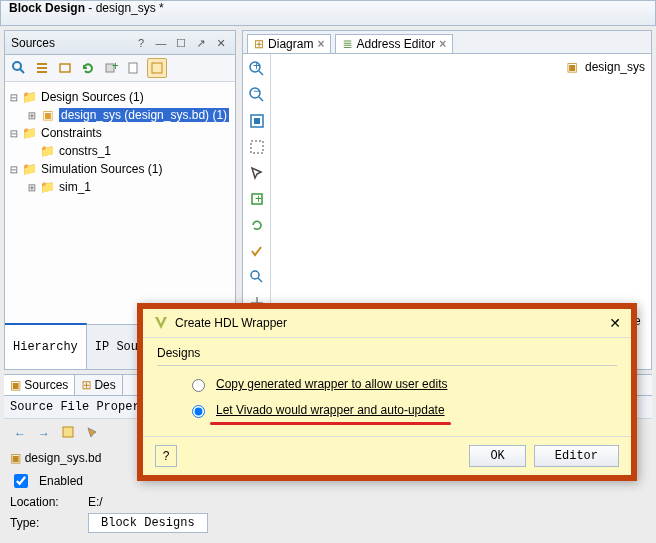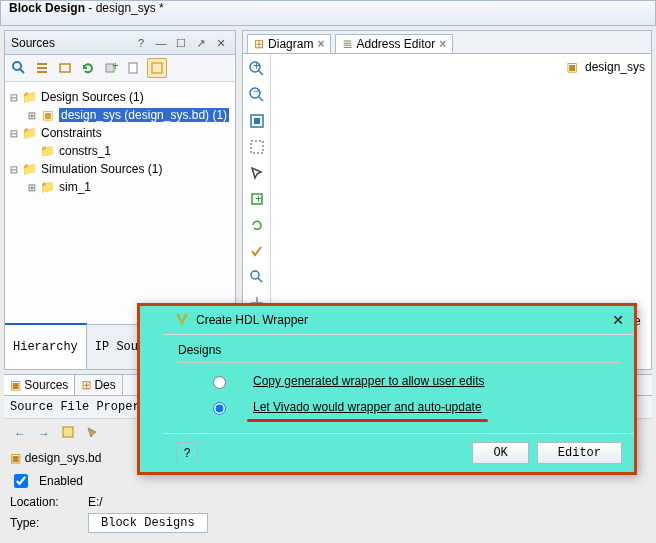--- a/index.html
+++ b/index.html
@@ -39,29 +39,29 @@
   .mtab.active { background:#fff; }
   .prop-title { padding:4px 6px; font-family:"Courier New",monospace; border-bottom:1px solid #d0d6de; background:#f0f3f7; }
   .prop-nav { padding:3px 6px; display:flex; gap:4px; align-items:center; }
   .prop-body { padding:6px; font-family:"Courier New",monospace; }
   .prop-row { display:flex; gap:8px; margin:4px 0; align-items:center; }
   .prop-row label { width:70px; }
   input[type=text] { border:1px solid #a9bccf; padding:2px 12px; font-family:"Courier New",monospace; background:#fff; }
   input[type=checkbox] { width:14px; height:14px; }
 
   
-  .dialog { position:absolute; left:137px; top:303px; width:500px; background:#5eead4; border:3px solid #c2410c; box-shadow:2px 2px 10px rgba(0,0,0,0.3); z-index:100;padding-left:24px; }
+  .dialog { position:absolute; left:137px; top:303px; width:500px; background:#fef9c3; border:6px solid #c2410c; box-shadow:2px 2px 10px rgba(0,0,0,0.3); z-index:100; }
   .dialog-title { padding:6px 10px; display:flex; align-items:center; gap:6px; border-bottom:1px solid #ddd; }
   .dialog-title .spacer { flex:1; }
   .dialog-close { cursor:pointer; font-size:14px; }
   .dialog-msg { padding:10px 60px 10px 14px; font-family:"Courier New",monospace; position:relative; border-bottom:1px solid #ddd; }
   .dialog-logo { position:absolute; right:10px; top:10px; }
   .dialog-opts { padding:8px 14px 8px 14px; font-family:"Courier New",monospace; }
   .dialog-opts hr { border:none; border-top:1px solid #ccc; margin:4px 0 10px; }
-  .radio-row { display:flex; gap:24px; align-items:center; margin:10px 0 10px 30px; }
+  .radio-row { display:flex; gap:8px; align-items:center; margin:10px 0 10px 30px; }
   .underline-red { position:relative; }
   .underline-red::after { content:""; position:absolute; left:-6px; right:-6px; bottom:-8px; height:3px; background:#d22; border-radius:2px; }
   .dialog-foot { padding:8px 12px; display:flex; gap:8px; justify-content:flex-end; align-items:center; border-top:1px solid #ddd; }
   .btn { border:1px solid #a9bccf; background:linear-gradient(#fdfdfd,#e8ecf2); padding:3px 20px; font-family:"Courier New",monospace; cursor:pointer; }
   .help { border:1px solid #a9bccf; width:22px; height:22px; text-align:center; line-height:20px; cursor:pointer; margin-right:auto; }
 </style>
 </head>
 <body>
 
 <div class="titlebar">

